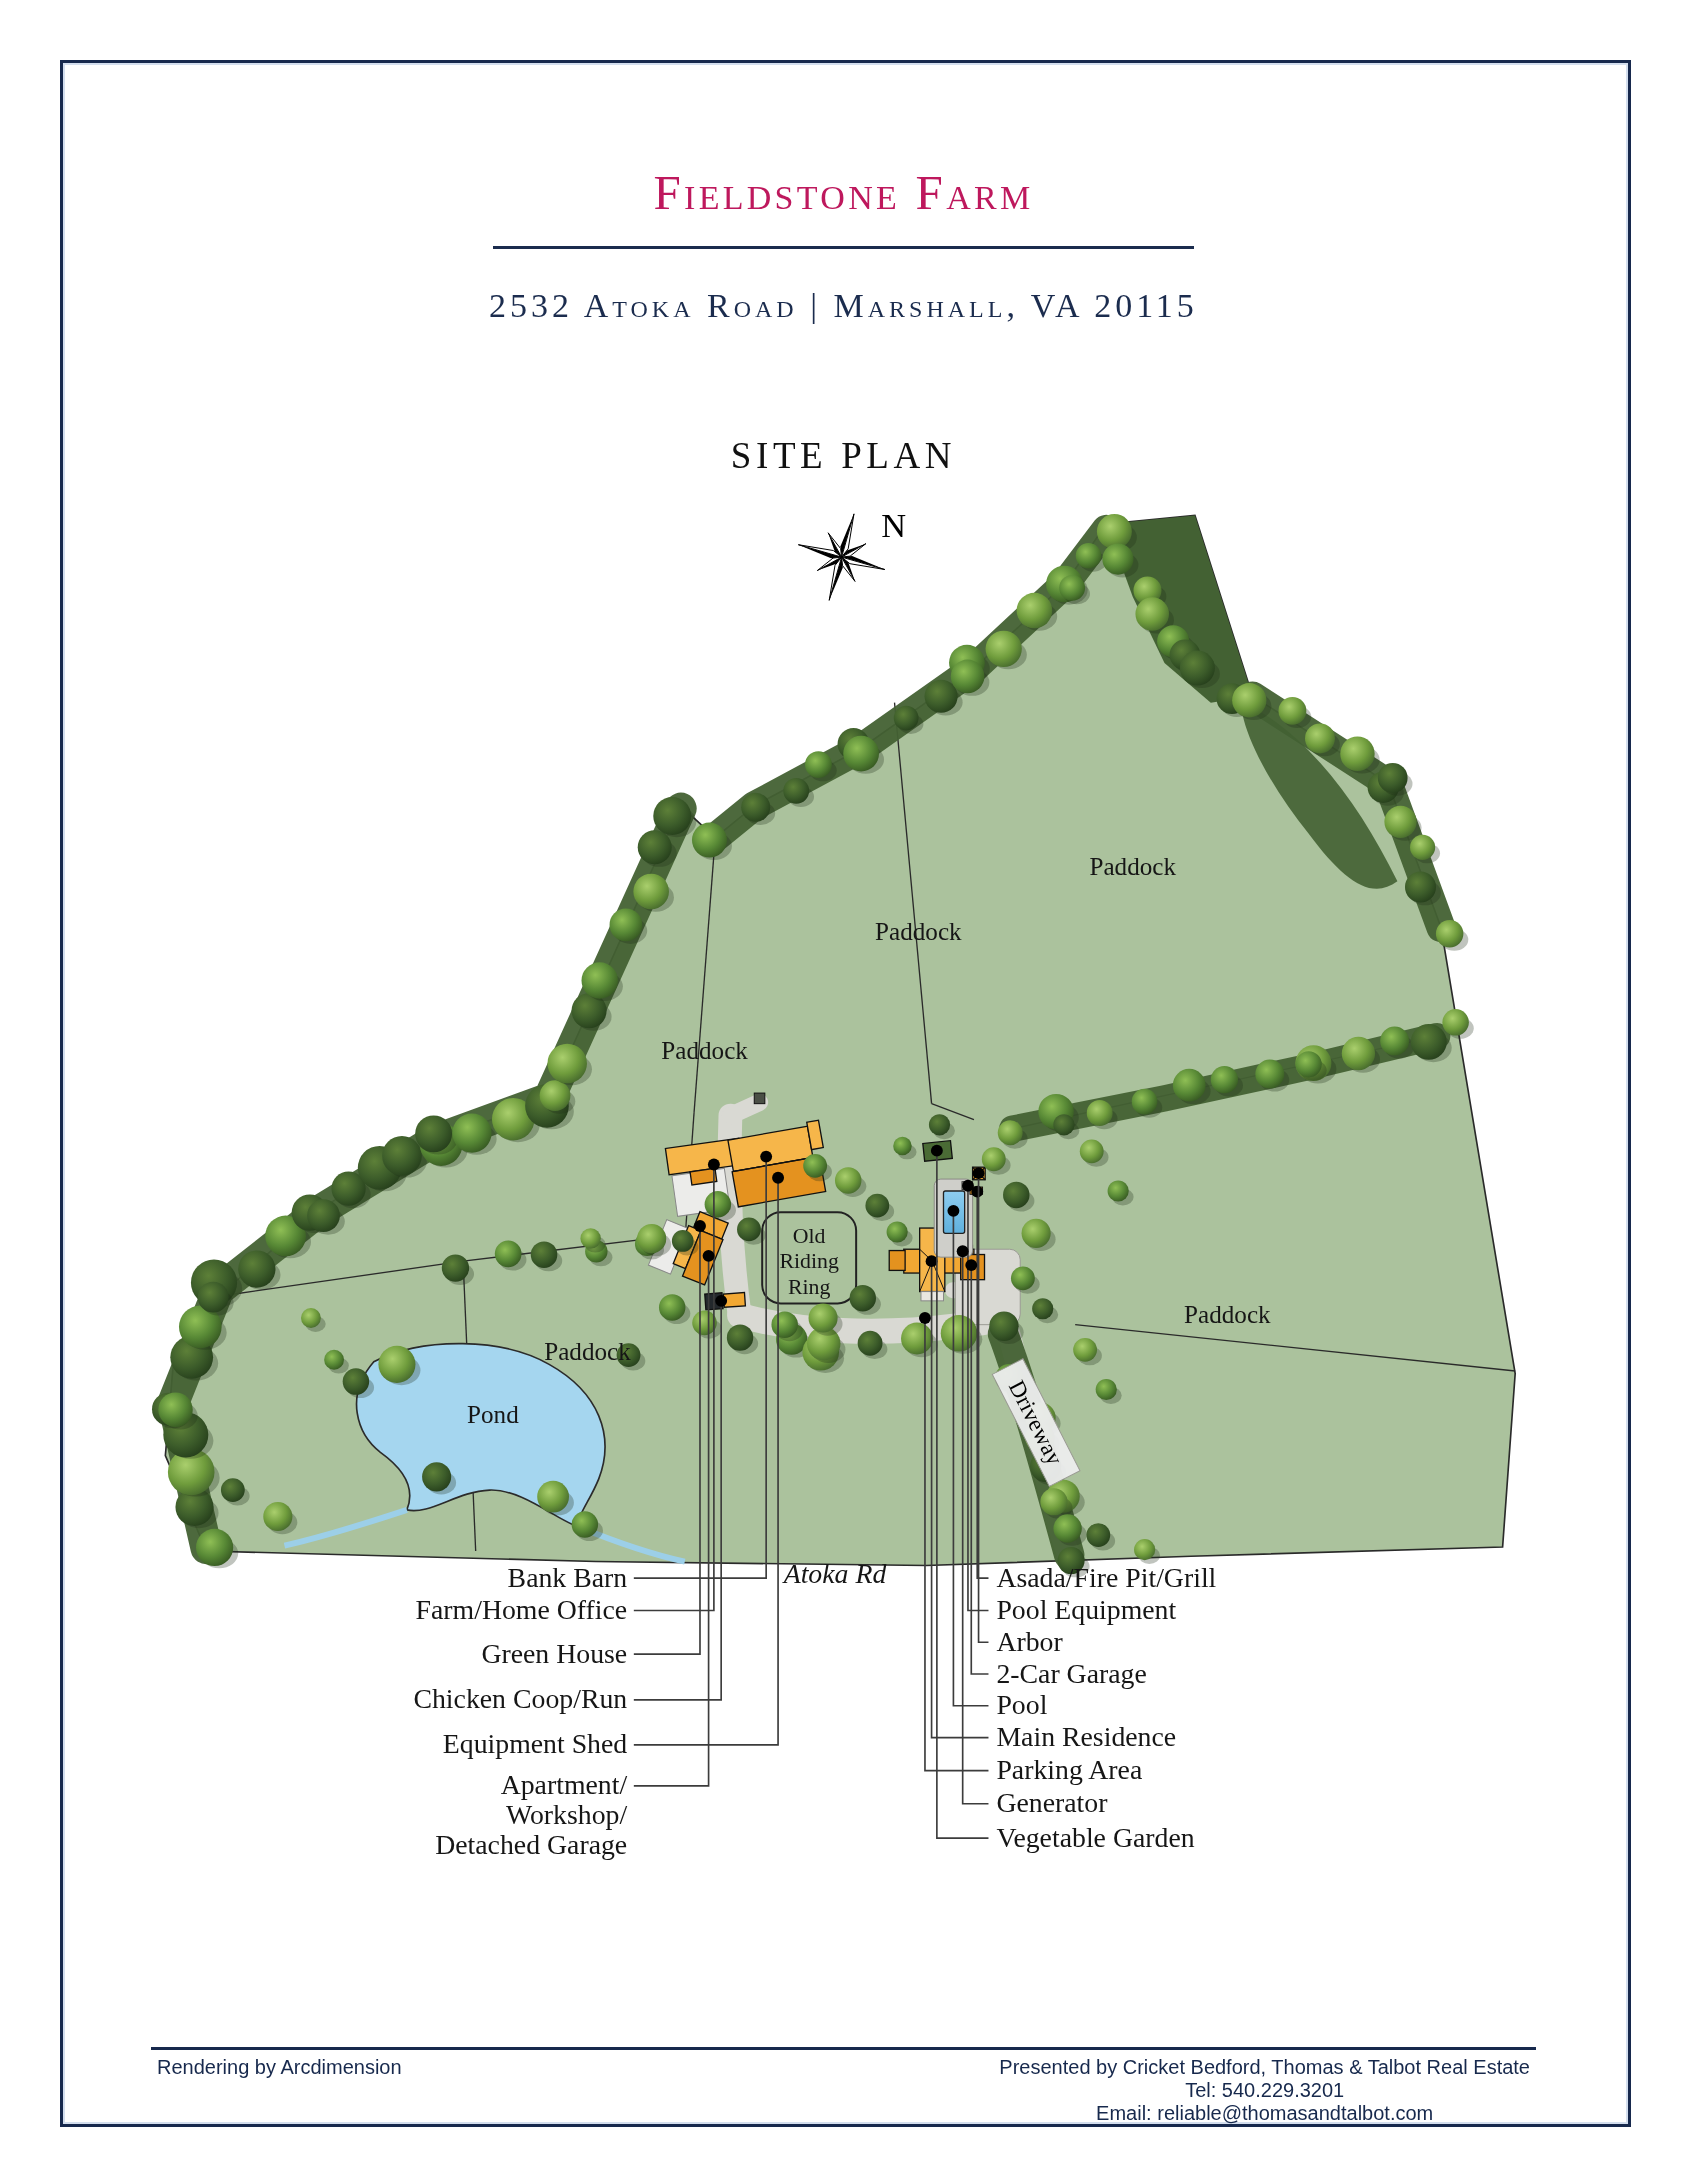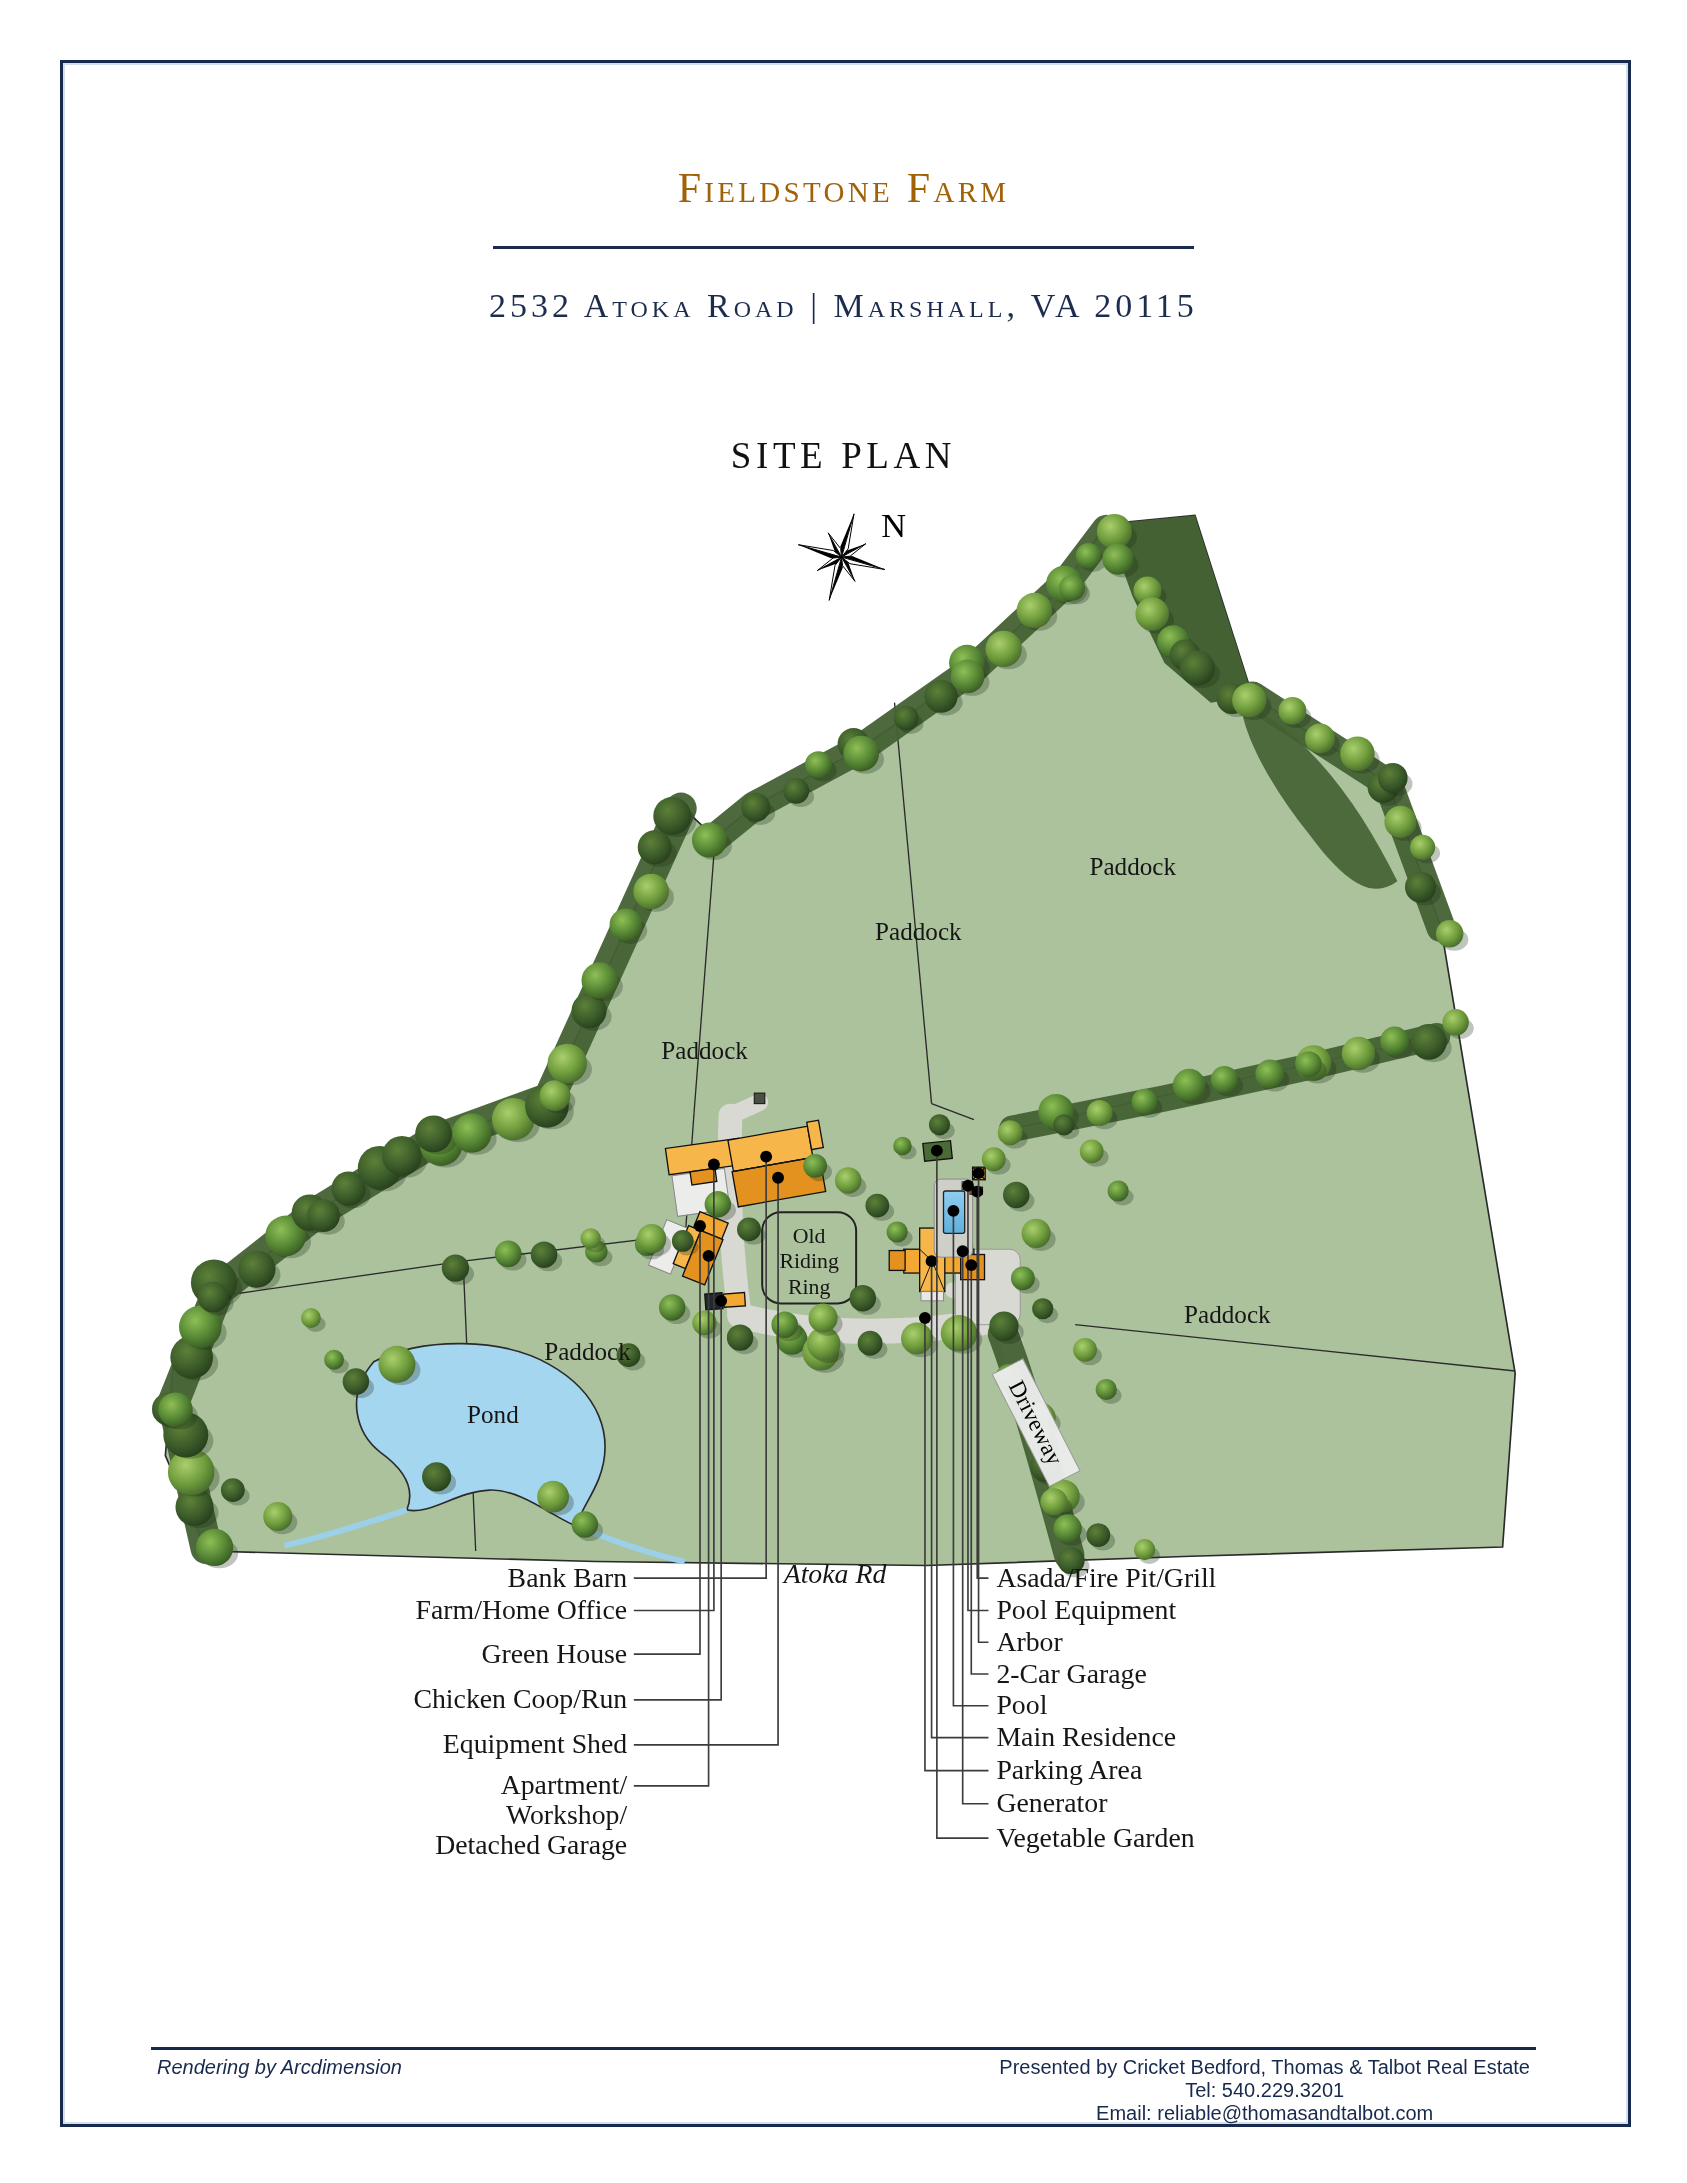--- a/index.html
+++ b/index.html
@@ -1,30 +1,30 @@
 <!DOCTYPE html>
 <html style="font-size:10.6px"><head>
 <meta charset="utf-8">
 <style>
   html,body{margin:0;padding:0;background:#fff;}
   body{width:1687px;height:2183px;position:relative;overflow:hidden;
        font-family:"Liberation Serif",serif;color:#161616;}
   .frame{position:absolute;left:60px;top:60px;width:1565px;height:2061px;
          border:3.3px solid #17294d;box-shadow:inset 0 0 0 2px rgba(130,160,205,.35);}
   .title{position:absolute;left:0;width:1687px;top:164px;text-align:center;
-         font-variant:small-caps;font-size:42px;letter-spacing:3.3px;color:#a16207;}
+         font-variant:small-caps;font-size:49px;letter-spacing:3.3px;color:#be185d;}
   .title-rule{position:absolute;left:493px;top:246px;width:701px;height:3.3px;background:#1b2c4e;}
   .subtitle{position:absolute;left:0;width:1687px;top:262px;text-align:center;
             font-variant:small-caps;font-size:34px;letter-spacing:4px;color:#1b2c4e;margin-top:25px;}
   .plan-heading{position:absolute;left:0;width:1687px;top:434px;text-align:center;
                 font-size:37px;letter-spacing:4.6px;color:#111;}
   #map{position:absolute;left:119px;top:483px;}
   .footer-rule{position:absolute;left:151px;top:2047px;width:1385px;height:2.6px;background:#17294d;}
   .footer-left{position:absolute;left:157px;top:2056px;font-family:"Liberation Sans",sans-serif;
-               font-size:20px;line-height:23px;color:#17294d;font-style:italic;}
+               font-size:20px;line-height:23px;color:#17294d;}
   .footer-right{position:absolute;right:157px;top:2056px;text-align:center;
                 font-family:"Liberation Sans",sans-serif;font-size:20px;line-height:23px;color:#17294d;}
 </style>
 </head>
 <body>
 
 <div class="frame"></div>
 
 <div class="title">Fieldstone Farm</div>
 <div class="title-rule"></div>

